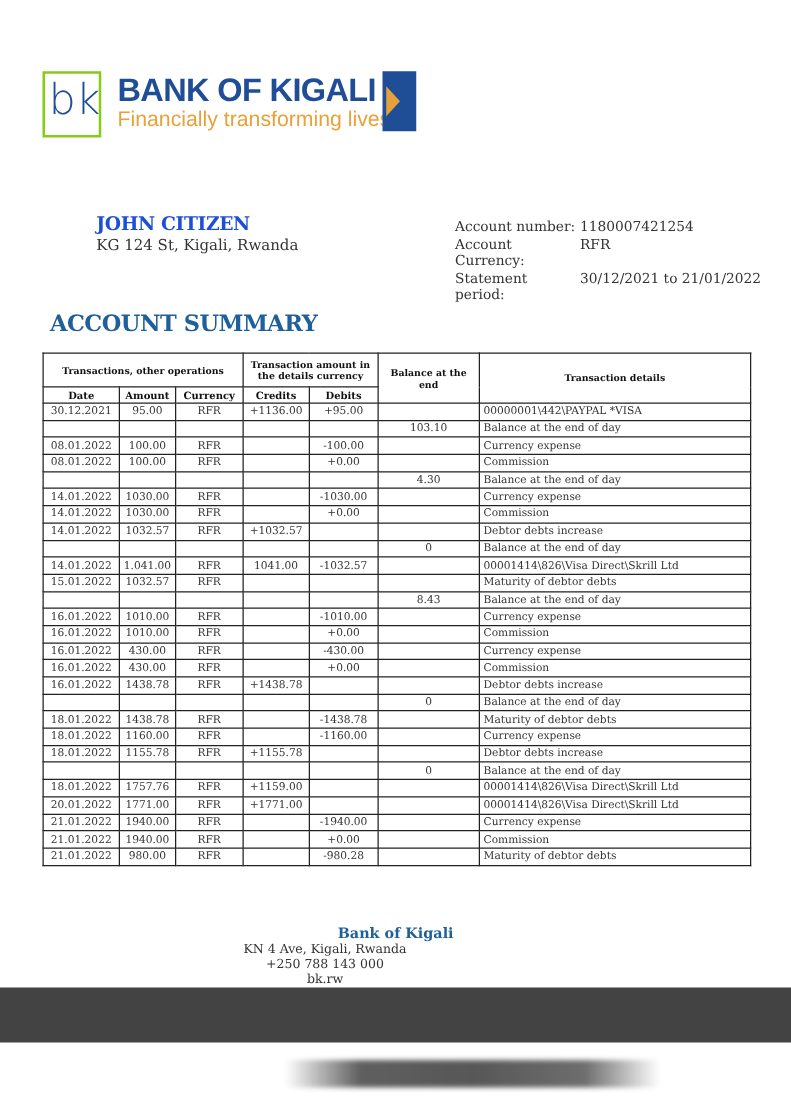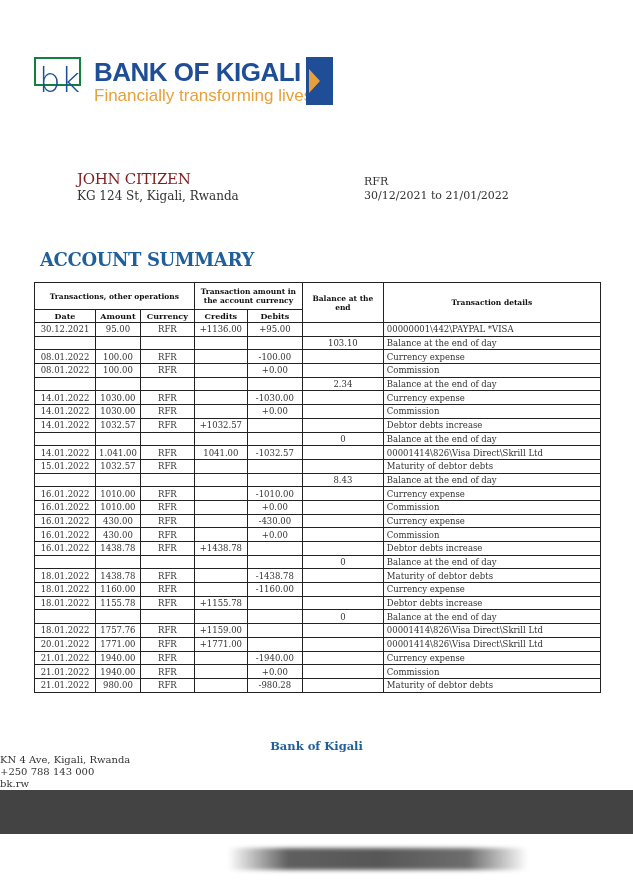--- a/index.html
+++ b/index.html
@@ -1,38 +1,38 @@
 <!DOCTYPE html>
 <html><head>
 <meta charset="utf-8">
 <style>
   html,body{margin:0;padding:0;}
   body{width:633px;height:895px;background:#fff;position:relative;overflow:hidden;font-family:"DejaVu Serif",serif;color:#222;}
   .logo{position:absolute;left:34px;top:55px;width:300px;height:52px;}
-  .logo .mark{position:absolute;left:0;top:2px;width:47px;height:29px;border:2px solid #15803d;box-sizing:border-box;}
+  .logo .mark{position:absolute;left:0;top:2px;width:47px;height:53px;border:2px solid #84cc16;box-sizing:border-box;}
   .logo .mark span{position:absolute;font-family:"DejaVu Sans",sans-serif;font-size:34px;color:#1f4e96;font-weight:300;line-height:1;}
   .logo .bank{position:absolute;left:60px;top:2px;font-family:"Liberation Sans",sans-serif;font-weight:bold;font-size:26px;color:#1f4e96;letter-spacing:-0.5px;white-space:nowrap;}
   .logo .tag{position:absolute;left:60px;top:31px;font-family:"Liberation Sans",sans-serif;font-size:17px;color:#e8a13a;white-space:nowrap;}
   .logo .chev{position:absolute;left:272px;top:2px;width:27px;height:48px;background:#1f4e96;}
   .logo .chev i{position:absolute;left:3px;top:12px;width:0;height:0;border-top:12px solid transparent;border-bottom:12px solid transparent;border-left:11px solid #e8a13a;}
-  .cust-name{position:absolute;left:77px;top:170px;font-size:15px;font-weight:normal;color:#7f1d1d;letter-spacing:-0.3px;}
+  .cust-name{position:absolute;left:77px;top:170px;font-size:15px;font-weight:bold;color:#1d4ed8;letter-spacing:-0.3px;}
   .cust-addr{position:absolute;left:77px;top:189px;font-size:12px;color:#333;}
   .acct{position:absolute;left:364px;top:175px;font-size:11px;color:#333;line-height:13.5px;}
   .acct .row{display:flex;}
   .acct .lbl{width:100px;}
   .summary-title{position:absolute;left:40px;top:249px;font-size:18px;font-weight:bold;color:#1f5f9a;letter-spacing:-0.4px;}
   table.tx{position:absolute;left:34px;top:282px;border-collapse:collapse;font-size:8.5px;color:#333;table-layout:fixed;}
   table.tx td, table.tx th{border:1px solid #222;padding:0 3px;height:12.7px;line-height:12px;white-space:nowrap;overflow:hidden;}
   table.tx th{font-weight:bold;font-size:7.5px;color:#111;text-align:center;}
   table.tx tr.h1 th{height:26px;line-height:9px;white-space:normal;}
   table.tx tr.h2 th{height:12px;font-size:8px;}
   table.tx td{text-align:center;}
   table.tx td.det{text-align:left;}
   .foot-name{position:absolute;left:0;width:633px;top:739px;text-align:center;font-size:11.5px;font-weight:bold;color:#1f5f9a;}
-  .foot-line{position:absolute;left:0;width:520px;text-align:left;font-size:10px;color:#333;}
+  .foot-line{position:absolute;left:0;width:520px;text-align:center;font-size:10px;color:#333;}
   .darkbar{position:absolute;left:0;top:790px;width:633px;height:44px;background:#434343;}
   .blur{position:absolute;left:228px;top:848px;width:300px;height:22px;background:linear-gradient(90deg,rgba(255,255,255,0) 0%,#444 20%,#3a3a3a 50%,#555 80%,rgba(255,255,255,0) 100%);filter:blur(2px);opacity:0.85;}
 </style>
 </head>
 <body>
 
 <div class="logo">
   <div class="mark">
     <span style="left:3px;top:4px;">bk</span>
   </div>
@@ -41,43 +41,49 @@
   <div class="chev">
       <i></i>
     </div>
 </div>
 
 <div class="cust-name">JOHN CITIZEN</div>
 <div class="cust-addr">KG 124 St, Kigali, Rwanda</div>
 
 <div class="acct">
   <div class="row">
+      <span class="lbl">Account number:</span>
+      <span>1180007421254</span>
+    </div>
+  <div class="row">
+      <span class="lbl">Account Currency:</span>
       <span>RFR</span>
     </div>
   <div class="row">
+      <span class="lbl">Statement period:</span>
       <span>30/12/2021 to 21/01/2022</span>
     </div>
 </div>
 
 <div class="summary-title">ACCOUNT SUMMARY</div>
 
 <table class="tx">
   <colgroup>
     <col style="width:61px">
       <col style="width:43px">
       <col style="width:54px">
       <col style="width:53px">
       <col style="width:55px">
       <col style="width:81px">
       <col style="width:217px">
   </colgroup>
   <thead>
     <tr class="h1">
       <th colspan="3">Transactions, other operations</th>
-      <th colspan="2">Transaction amount in the account currency</th>
+      <th colspan="2">Transaction amount in the details currency</th>
       <th rowspan="2">Balance at the end</th>
       <th rowspan="2">Transaction details</th>
     </tr>
     <tr class="h2">
       <th>Date</th>
       <th>Amount</th>
       <th>Currency</th>
       <th>Credits</th>
       <th>Debits</th>
     </tr>
@@ -118,21 +124,21 @@
         <td>+0.00</td>
         <td></td>
         <td class="det">Commission</td>
       </tr>
       <tr>
         <td></td>
         <td></td>
         <td></td>
         <td></td>
         <td></td>
-        <td>2.34</td>
+        <td>4.30</td>
         <td class="det">Balance at the end of day</td>
       </tr>
       <tr>
         <td>14.01.2022</td>
         <td>1030.00</td>
         <td>RFR</td>
         <td></td>
         <td>-1030.00</td>
         <td></td>
         <td class="det">Currency expense</td>

